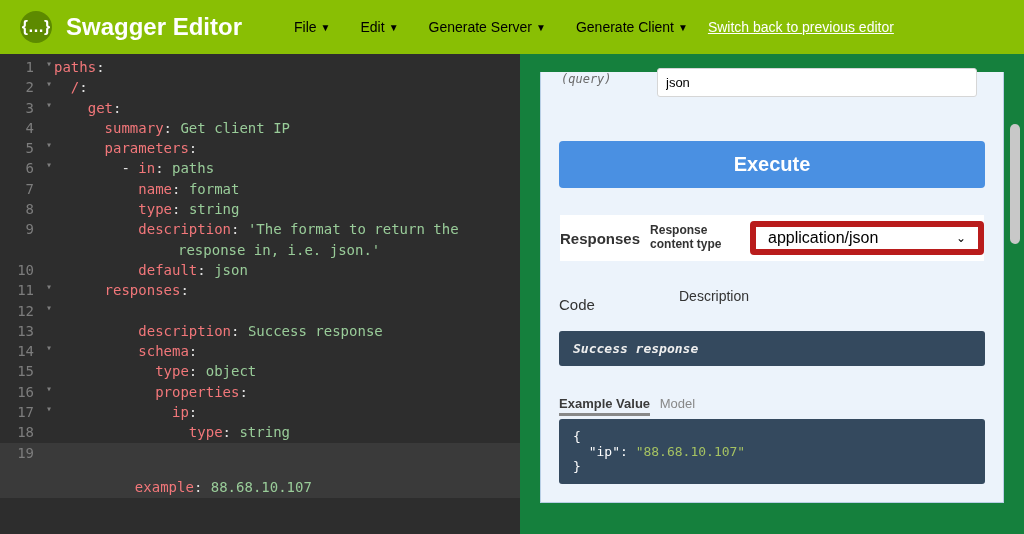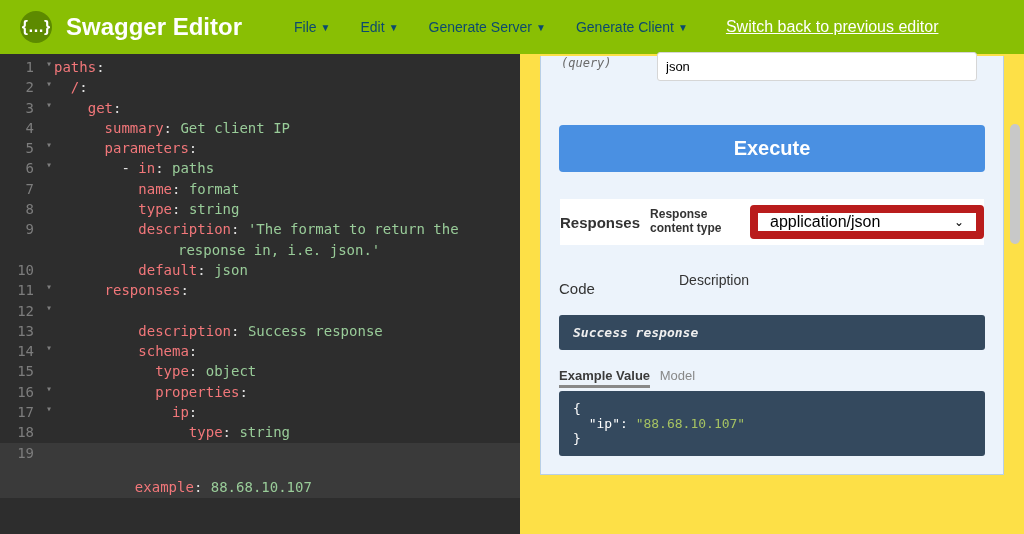--- a/index.html
+++ b/index.html
@@ -27,34 +27,33 @@
       font-weight: 700;
       margin-right: 4px;
     }
     .logo-title {
       color: #fff;
       font-weight: 700;
       font-size: 24px;
       margin-right: 32px;
     }
     .menu-item {
-      color: #0c4a6e;
+      color: #000000;
       font-size: 14px;
       display: flex;
       align-items: center;
       gap: 4px;
       padding: 6px 10px;
       cursor: pointer;
     }
     .menu-item .caret { font-size: 10px; }
     .switch-link {
       color: #fff;
       text-decoration: underline;
-      font-size: 16px;
-      margin-left: 18px;
+      font-size: 14px;
     }
 
     
     .main { flex: 1; display: flex; min-height: 0; }
 
     
     .editor {
       width: 520px;
       background: #2d2d2d;
       color: #ccc;
@@ -80,23 +79,23 @@
     .fold { color: #7d7d7d; width: 10px; display: inline-block; font-size: 10px; text-align: center; }
     .code { flex: 1; }
     .tok-key { color: #f2777a; }
     .tok-str { color: #99cc99; }
     .tok-punc { color: #e0e0e0; }
     .wrap-indent { padding-left: 124px; }
 
     
     .docs {
       flex: 1;
-      background: #fde047;
+      background: #15803d;
       position: relative;
-      padding-top: 0;
+      padding-top: 16px;
     }
     .op-section {
       border: 1px solid #b8cfe5;
       border-top: 0;
       margin: 0 20px;
       background: #ecf3fb;
       padding-bottom: 18px;
     }
     .param-row {
       margin-left: 20px;
@@ -153,21 +152,21 @@
     }
     .ctype-label {
       font-size: 12px;
       font-weight: 700;
       color: #333;
       line-height: 1.15;
       width: 90px;
     }
     .ctype-select-wrap {
       flex: 1;
-      border: 8px solid #b91c1c;
+      border: 6px solid #b91c1c;
       border-radius: 4px;
       background: #fff;
       height: 34px;
       display: flex;
       align-items: center;
       padding: 0 12px;
       justify-content: space-between;
     }
     .ctype-select-wrap .chev { font-size: 12px; }
     .table {
@@ -183,21 +182,21 @@
       background: #34495e;
       color: #efefef;
       padding: 10px 14px;
       font-family: "Menlo","Consolas",monospace;
       font-style: italic;
       font-size: 13px;
       border-radius: 3px;
       font-weight: 700;
     }
     .example-toggle {
-      margin-top: 18px;
+      margin-top: 30px;
       font-size: 13px;
     }
     .example-toggle .sel {
       font-weight: 700;
       color: #3b3b3b;
       border-bottom: 3px solid #888;
       padding-bottom: 2px;
     }
     .example-toggle .unsel {
       color: #888;

